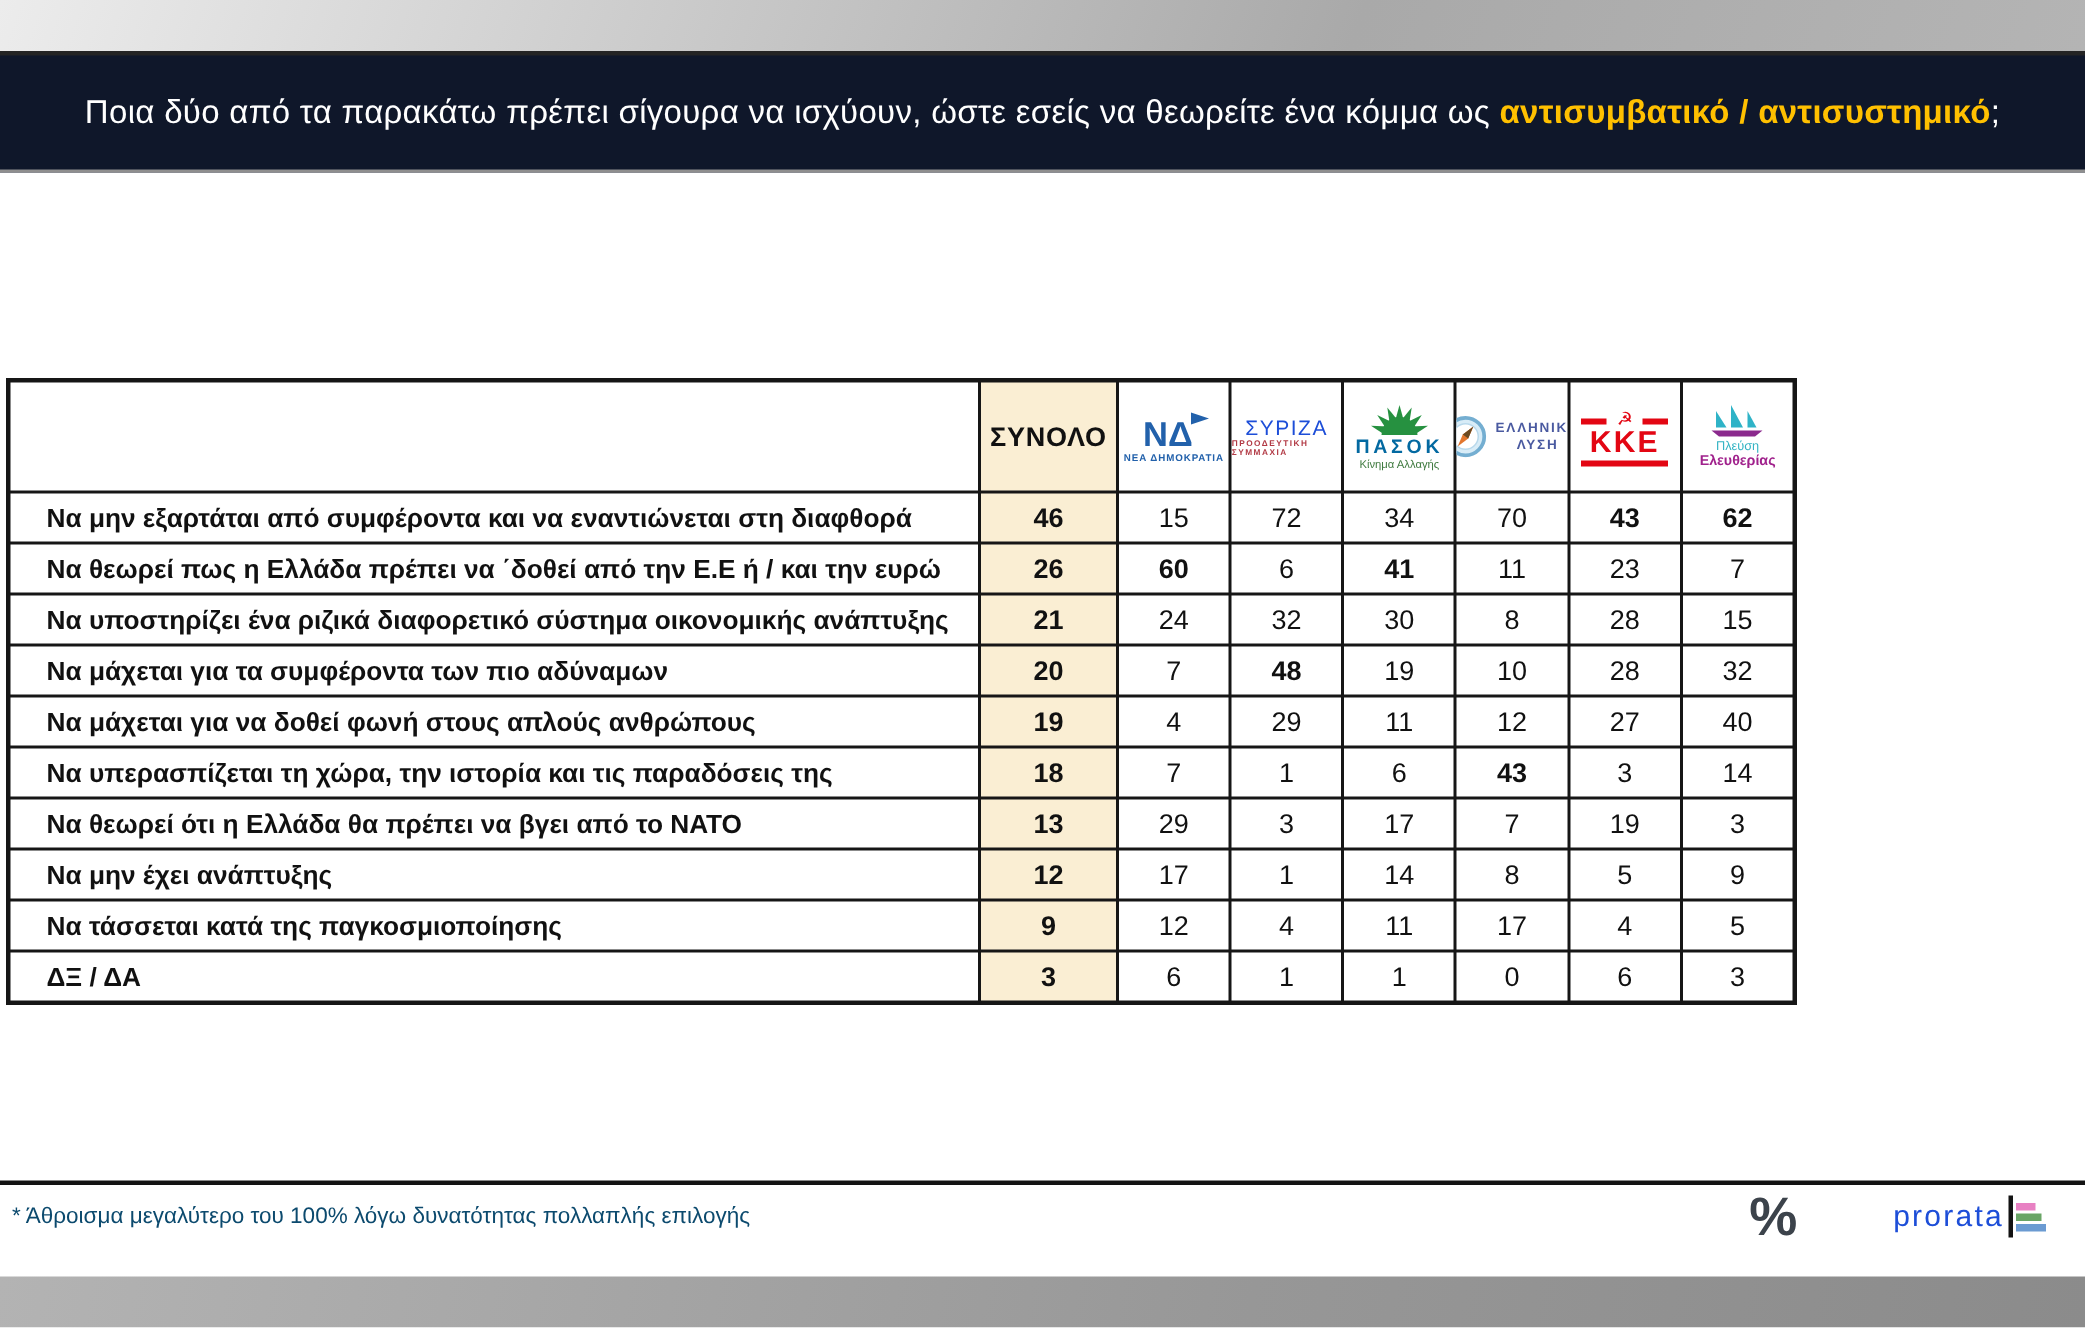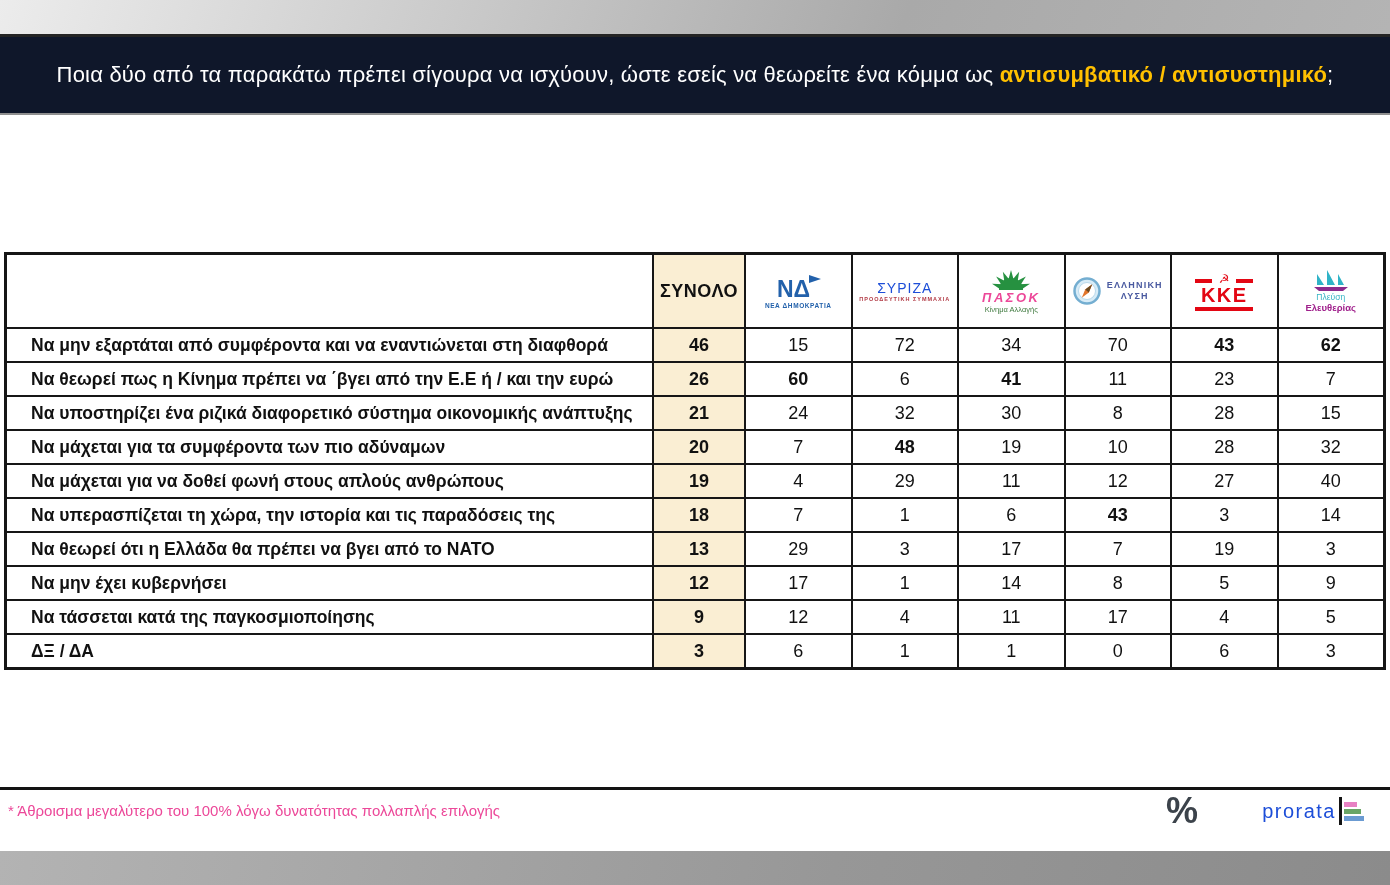--- a/index.html
+++ b/index.html
@@ -11,53 +11,53 @@
     background:linear-gradient(110deg,#ececec 0%,#a9a9a9 65%,#b4b4b4 100%);}
   .strip-bottom{position:absolute;bottom:0;left:0;width:1390px;height:34px;
     background:linear-gradient(100deg,#b3b3b3 0%,#979797 60%,#8b8b8b 100%);}
 
   .title-bar{position:absolute;top:34px;left:0;width:1390px;height:81px;
     background:#0f172a;border-top:3px solid #242424;border-bottom:2px solid #8f8f8f;
     box-sizing:border-box;display:flex;align-items:center;justify-content:center;}
   .title-text{color:#ffffff;font-size:22px;letter-spacing:.2px;white-space:nowrap;}
   .title-text .hl{color:#ffc000;font-weight:bold;}
 
-  .tbl{position:absolute;left:4px;top:252px;width:1382px;box-sizing:border-box;
+  .tbl{position:absolute;left:4px;top:252px;width:1194px;box-sizing:border-box;
     display:grid;grid-template-columns:645px 90px repeat(6,1fr);
     grid-template-rows:72px;grid-auto-rows:32px;
     gap:2px;background:#161616;border:3px solid #161616;}
   .cell{background:#ffffff;display:flex;align-items:center;justify-content:center;
     color:#111;overflow:hidden;}
   .hcell{flex-direction:column;}
   .total-col{background:#faeed3;font-weight:bold;}
   .total-header{font-size:18px;letter-spacing:.5px;}
   .label-cell{justify-content:flex-start;padding-left:24px;font-weight:bold;font-size:17.5px;}
   .num{font-size:18px;}
   .bold{font-weight:bold;}
 
   
   .logo{display:flex;flex-direction:column;align-items:center;justify-content:center;gap:0;}
   .nd-sub{font-size:6.5px;font-weight:bold;color:#2261ab;letter-spacing:.6px;}
   .syriza-name{font-size:14px;color:#1d4ed8;letter-spacing:1px;}
   .syriza-sub{font-size:5.5px;font-weight:bold;color:#b23a45;letter-spacing:1px;}
-  .pasok-name{font-size:13px;font-weight:bold;color:#ec4899;letter-spacing:2.5px;font-style:italic;}
+  .pasok-name{font-size:13px;font-weight:bold;color:#0369a1;letter-spacing:2.5px;}
   .pasok-sub{font-size:7.5px;color:#3f7a3f;}
   .el-row{display:flex;align-items:center;gap:6px;}
   .el-name{font-size:9px;font-weight:bold;color:#4a5aa0;letter-spacing:1.2px;text-align:center;line-height:1.25;}
   .kke{color:#e30613;display:flex;flex-direction:column;align-items:center;width:58px;}
   .kke-top{display:flex;align-items:flex-end;justify-content:space-between;width:100%;height:13px;}
   .kke-top .bar{width:17px;height:3.5px;background:#e30613;margin-bottom:2px;}
   .kke-star{font-family:"DejaVu Sans", sans-serif;font-size:12px;line-height:1;}
   .kke-name{font-size:20px;font-weight:bold;letter-spacing:1.5px;line-height:1;}
   .kke-bottom{width:100%;height:4px;background:#e30613;margin-top:2px;}
   .plefsi-name{font-size:8.5px;color:#35b4c4;}
   .plefsi-sub{font-size:9.5px;font-weight:bold;color:#a0218c;}
 
   .footer-line{position:absolute;top:787px;left:0;width:1390px;height:3px;background:#131313;}
-  .footnote{position:absolute;left:8px;top:802px;font-size:15px;color:#ec4899;}
+  .footnote{position:absolute;left:8px;top:802px;font-size:15px;color:#0c4a6e;}
 
   .brand{position:absolute;top:790px;right:26px;display:flex;align-items:center;gap:16px;}
   .brand-pct{font-size:36px;font-weight:bold;color:#3c434b;}
   .brand-word{display:flex;align-items:center;}
   .brand-name{font-size:20px;color:#1d4ed8;letter-spacing:1.5px;margin-left:48px;}
   .brand-sep{width:3px;height:28px;background:#131313;margin-left:3px;}
   .brand-bars{display:flex;flex-direction:column;gap:2px;margin-left:2px;}
   .brand-bars span{height:5px;display:block;}
   .bar-pink{width:13px;background:#e881c3;}
   .bar-green{width:17px;background:#69a566;}
@@ -155,21 +155,21 @@
 
   <div class="cell label-cell">Να μην εξαρτάται από συμφέροντα και να εναντιώνεται στη διαφθορά</div>
   <div class="cell total-col num total-cell">46</div>
   <div class="cell num value-cell">15</div>
   <div class="cell num value-cell">72</div>
   <div class="cell num value-cell">34</div>
   <div class="cell num value-cell">70</div>
   <div class="cell num value-cell bold">43</div>
   <div class="cell num value-cell bold">62</div>
 
-  <div class="cell label-cell">Να θεωρεί πως η Κίνημα πρέπει να ΄βγει από την Ε.Ε ή / και την ευρώ</div>
+  <div class="cell label-cell">Να θεωρεί πως η Ελλάδα πρέπει να ΄δοθεί από την Ε.Ε ή / και την ευρώ</div>
   <div class="cell total-col num total-cell">26</div>
   <div class="cell num value-cell bold">60</div>
   <div class="cell num value-cell">6</div>
   <div class="cell num value-cell bold">41</div>
   <div class="cell num value-cell">11</div>
   <div class="cell num value-cell">23</div>
   <div class="cell num value-cell">7</div>
 
   <div class="cell label-cell">Να υποστηρίζει ένα ριζικά διαφορετικό σύστημα οικονομικής ανάπτυξης</div>
   <div class="cell total-col num total-cell">21</div>
@@ -209,21 +209,21 @@
 
   <div class="cell label-cell">Να θεωρεί ότι η Ελλάδα θα πρέπει να βγει από το ΝΑΤΟ</div>
   <div class="cell total-col num total-cell">13</div>
   <div class="cell num value-cell">29</div>
   <div class="cell num value-cell">3</div>
   <div class="cell num value-cell">17</div>
   <div class="cell num value-cell">7</div>
   <div class="cell num value-cell">19</div>
   <div class="cell num value-cell">3</div>
 
-  <div class="cell label-cell">Να μην έχει κυβερνήσει</div>
+  <div class="cell label-cell">Να μην έχει ανάπτυξης</div>
   <div class="cell total-col num total-cell">12</div>
   <div class="cell num value-cell">17</div>
   <div class="cell num value-cell">1</div>
   <div class="cell num value-cell">14</div>
   <div class="cell num value-cell">8</div>
   <div class="cell num value-cell">5</div>
   <div class="cell num value-cell">9</div>
 
   <div class="cell label-cell">Να τάσσεται κατά της παγκοσμιοποίησης</div>
   <div class="cell total-col num total-cell">9</div>

